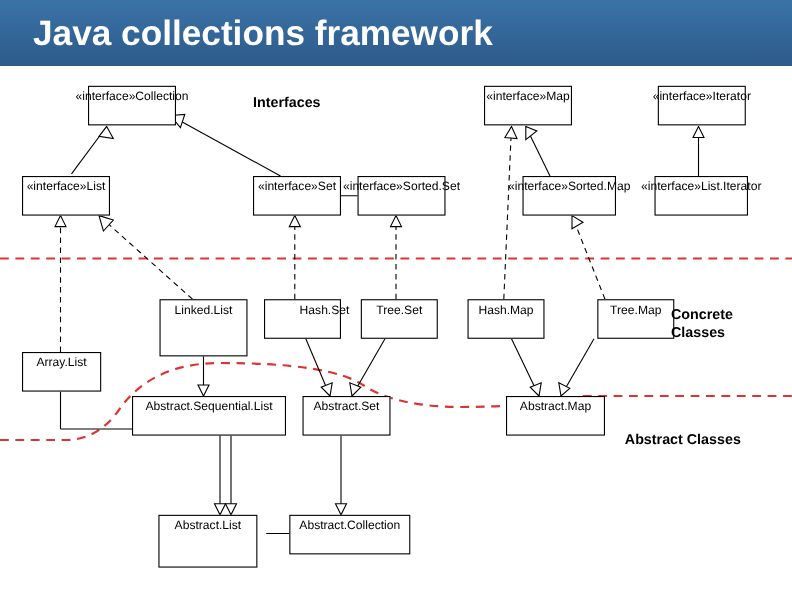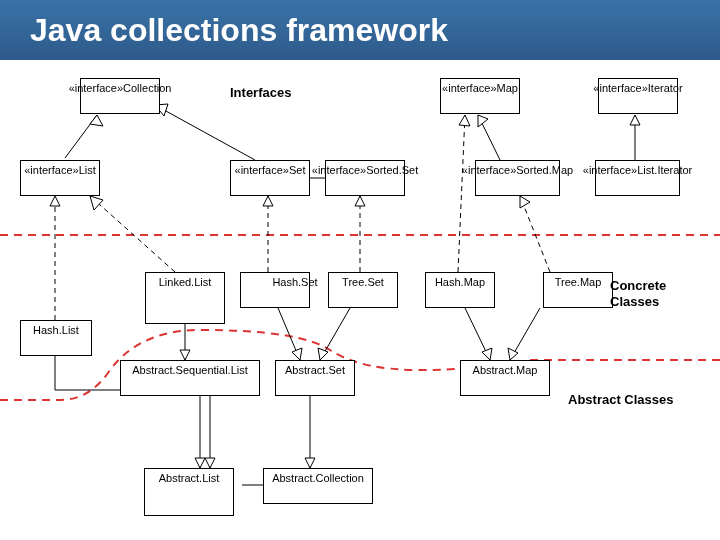--- a/index.html
+++ b/index.html
@@ -139,21 +139,21 @@
   <div class="box" style="left:425px;top:212px;width:70px;height:36px;">
     <span>Hash.Map</span>
   </div>
   <div class="box" style="left:515px;top:212px;width:70px;height:36px;margin-left:28px;">
     <span>Tree.Map</span>
   </div>
   <div class="lbl" style="left:610px;top:218px;white-space:pre;line-height:1.2;">Concrete
 Classes</div>
 
   <div class="box" style="left:20px;top:260px;width:72px;height:36px;">
-    <span>Hash.List</span>
+    <span>Array.List</span>
   </div>
 
   <div class="box" style="left:120px;top:300px;width:140px;height:36px;">
     <span>Abstract.Sequential.List</span>
   </div>
   <div class="box" style="left:275px;top:300px;width:80px;height:36px;">
     <span>Abstract.Set</span>
   </div>
   <div class="box" style="left:460px;top:300px;width:90px;height:36px;">
     <span>Abstract.Map</span>

